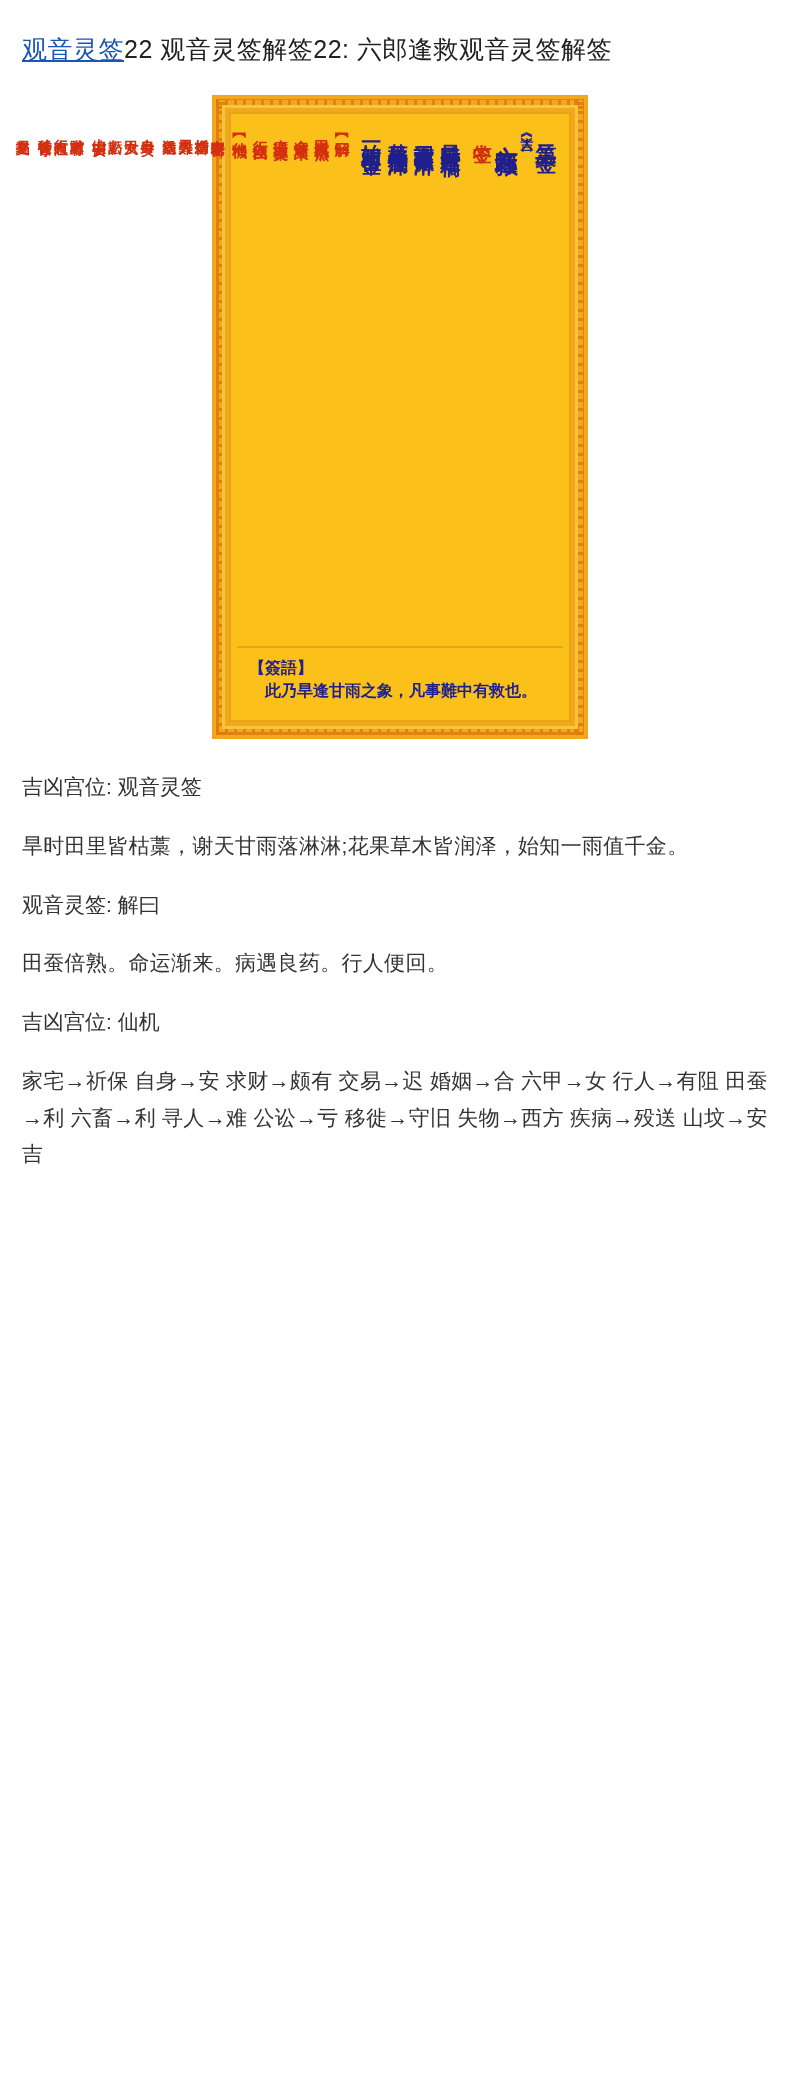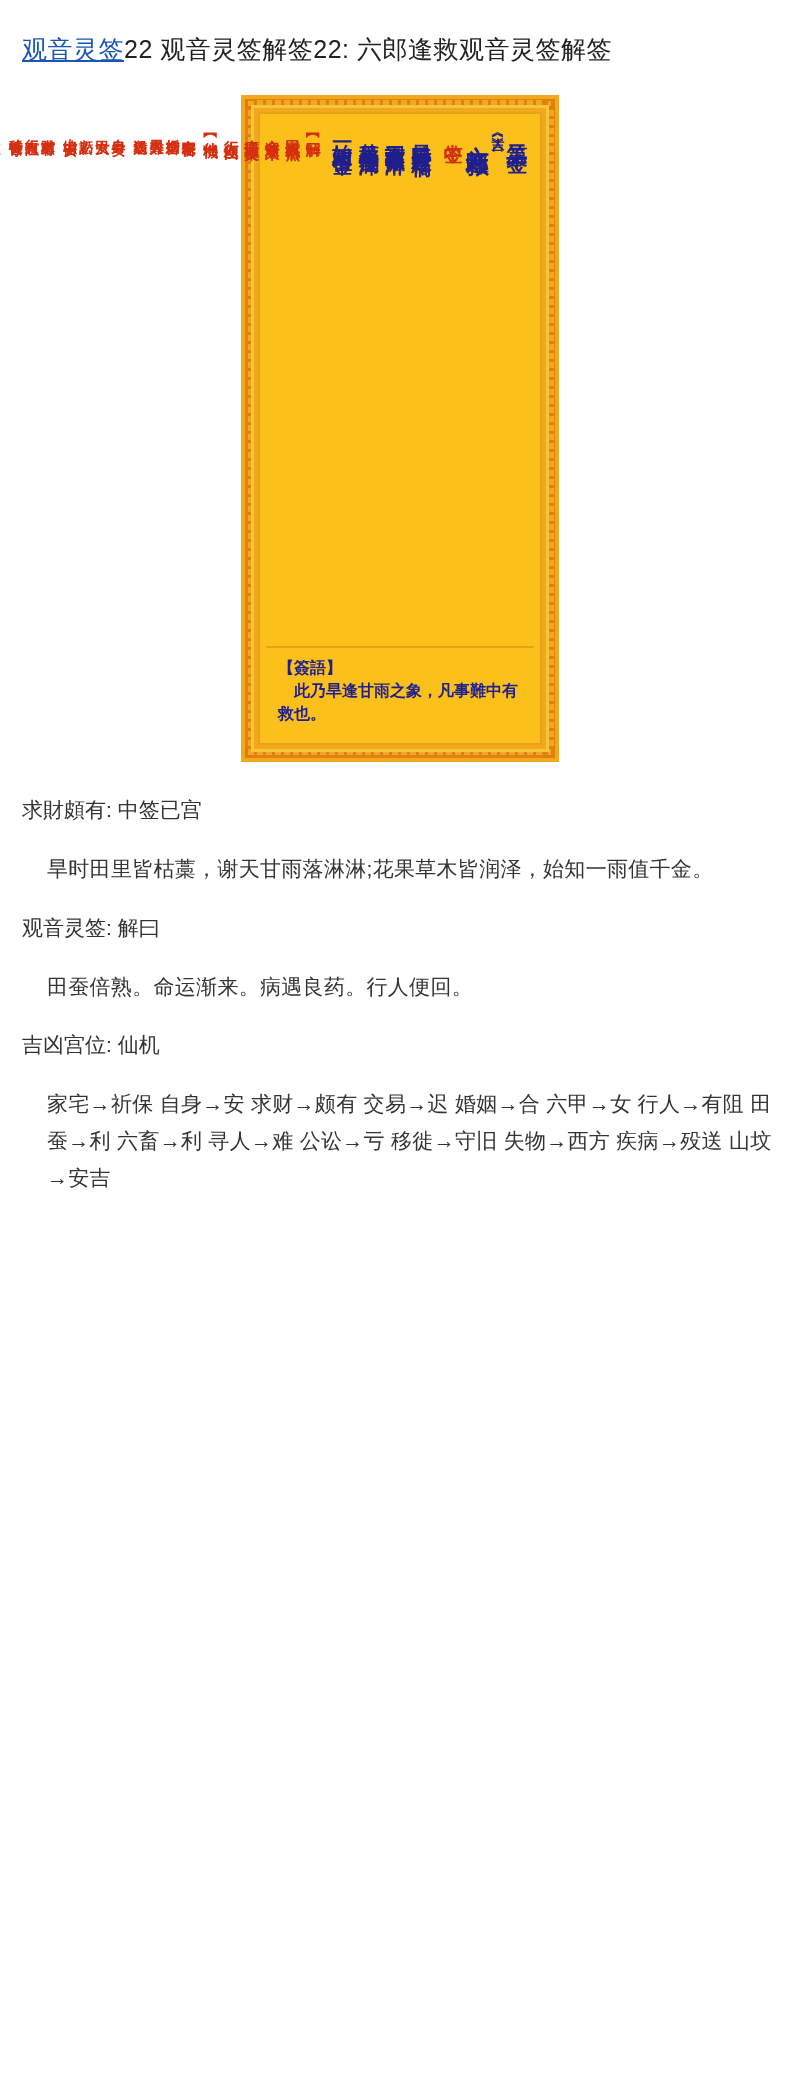--- a/index.html
+++ b/index.html
@@ -29,21 +29,21 @@
     color: #1b56b5;
     text-decoration: underline;
   }
   
   .card-wrap {
     display: flex;
     justify-content: center;
     margin: 6px 0 30px 0;
   }
   .card {
-    width: 318px;
+    width: 376px;
     box-sizing: border-box;
     background: #f2a81d;
     padding: 10px;
     position: relative;
   }
   .card-inner-border {
     border: 3px solid #f7c53a;
     padding: 4px;
     background: #f2a81d;
     position: relative;
@@ -144,21 +144,20 @@
   .note-box .nb-text { display: block; text-indent: 1em; }
   
   .para {
     font-size: 21px;
     line-height: 1.75;
     color: #333333;
     margin: 0 0 22px 0;
   }
   .para.body {
     letter-spacing: 0.3px;
-    margin-left: 25px;
   }
   .para.last { margin-bottom: 0; }
 </style>
 </head>
 <body>
 
 <div class="page">
 
   <h1 class="title">
     <span class="lnk">观音灵签</span><span>22 观音灵签解签22: 六郎逢救观音灵签解签</span>
@@ -244,20 +243,20 @@
           <div class="note-box">
             <span class="nb-title">【簽語】</span>
             <span class="nb-text">此乃旱逢甘雨之象，凡事難中有救也。</span>
           </div>
 
         </div>
       </div>
     </div>
   </div>
 
-  <p class="para">求財頗有: 中签已宫</p>
+  <p class="para">吉凶宫位: 观音灵签</p>
   <p class="para body">旱时田里皆枯藁，谢天甘雨落淋淋;花果草木皆润泽，始知一雨值千金。</p>
   <p class="para">观音灵签: 解曰</p>
   <p class="para body">田蚕倍熟。命运渐来。病遇良药。行人便回。</p>
   <p class="para">吉凶宫位: 仙机</p>
   <p class="para body last">家宅→祈保 自身→安 求财→颇有 交易→迟 婚姻→合 六甲→女 行人→有阻 田蚕→利 六畜→利 寻人→难 公讼→亏 移徙→守旧 失物→西方 疾病→殁送 山坟→安吉</p>
 
 </div>
 
 </body></html>

